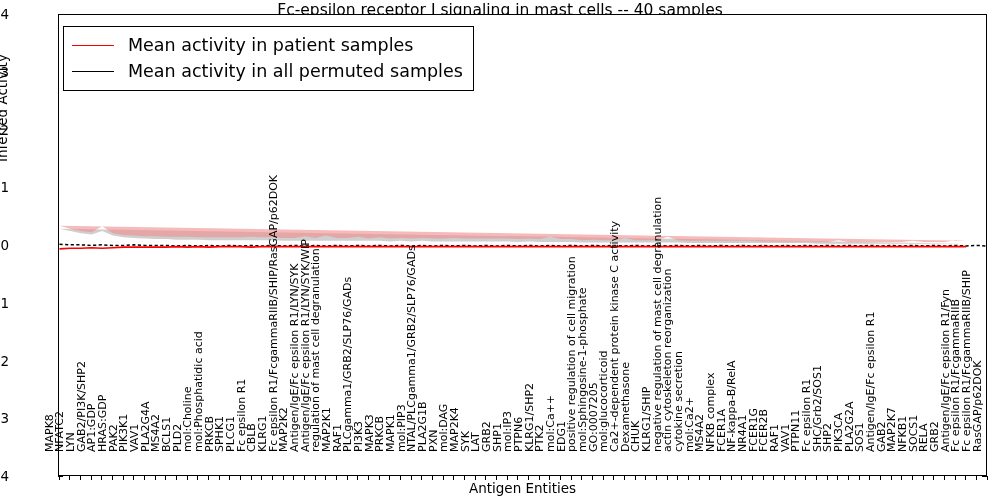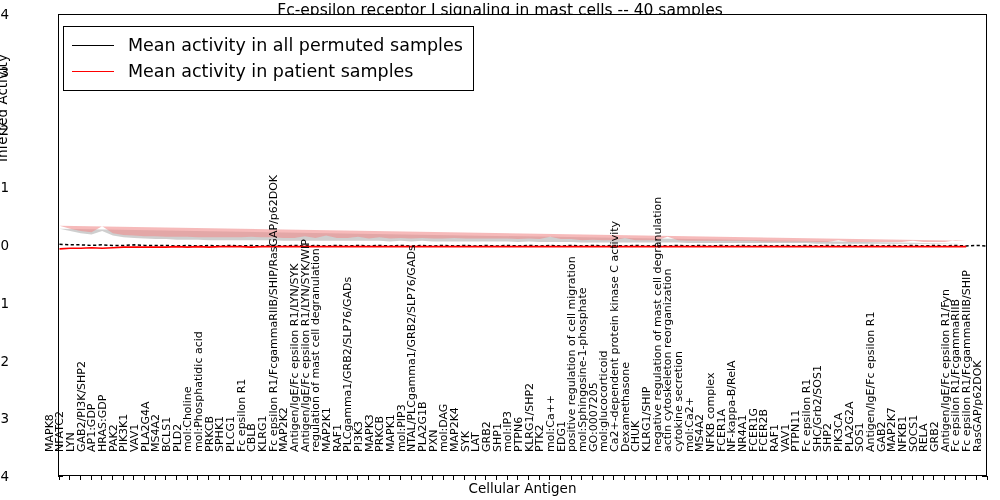--- a/index.html
+++ b/index.html
@@ -48,21 +48,21 @@
   .legtext{font-size:17.5px;line-height:18px;white-space:nowrap;}
 </style>
 </head>
 <body>
 
 <div id="fig">
 
   <div id="title">Fc-epsilon receptor I signaling in mast cells -- 40 samples</div>
 
   <div id="ylabel">Inferred Activity</div>
-  <div id="xlabel">Cellular Antigen</div>
+  <div id="xlabel">Antigen Entities</div>
 
   <div id="yticklabels">
       <div class="ytick" style="top: 9px;">4</div>
       <div class="ytick" style="top: 66.75px;">3</div>
       <div class="ytick" style="top: 124.5px;">2</div>
       <div class="ytick" style="top: 182.25px;">1</div>
       <div class="ytick" style="top: 240px;">0</div>
       <div class="ytick" style="top: 297.75px;">−1</div>
       <div class="ytick" style="top: 355.5px;">−2</div>
       <div class="ytick" style="top: 413.25px;">−3</div>
@@ -274,22 +274,22 @@
       <div class="xtl" style="left: 871.167px;">RELA</div>
       <div class="xtl" style="left: 881.833px;">GRB2</div>
       <div class="xtl" style="left: 892.5px;">Antigen/IgE/Fc epsilon R1/Fyn</div>
       <div class="xtl" style="left: 903.167px;">Fc epsilon R1/FcgammaRIIB</div>
       <div class="xtl" style="left: 913.833px;">Fc epsilon R1/FcgammaRIIB/SHIP</div>
       <div class="xtl" style="left: 924.5px;">RasGAP/p62DOK</div>
     </div>
 
   <div id="legend">
     <div class="legrow">
+      <span class="legline red"></span>
+      <span class="legtext">Mean activity in patient samples</span>
+    </div>
+    <div class="legrow">
       <span class="legline"></span>
       <span class="legtext">Mean activity in all permuted samples</span>
     </div>
-    <div class="legrow">
-      <span class="legline red"></span>
-      <span class="legtext">Mean activity in patient samples</span>
-    </div>
   </div>
 
 </div>
 
 </body></html>

